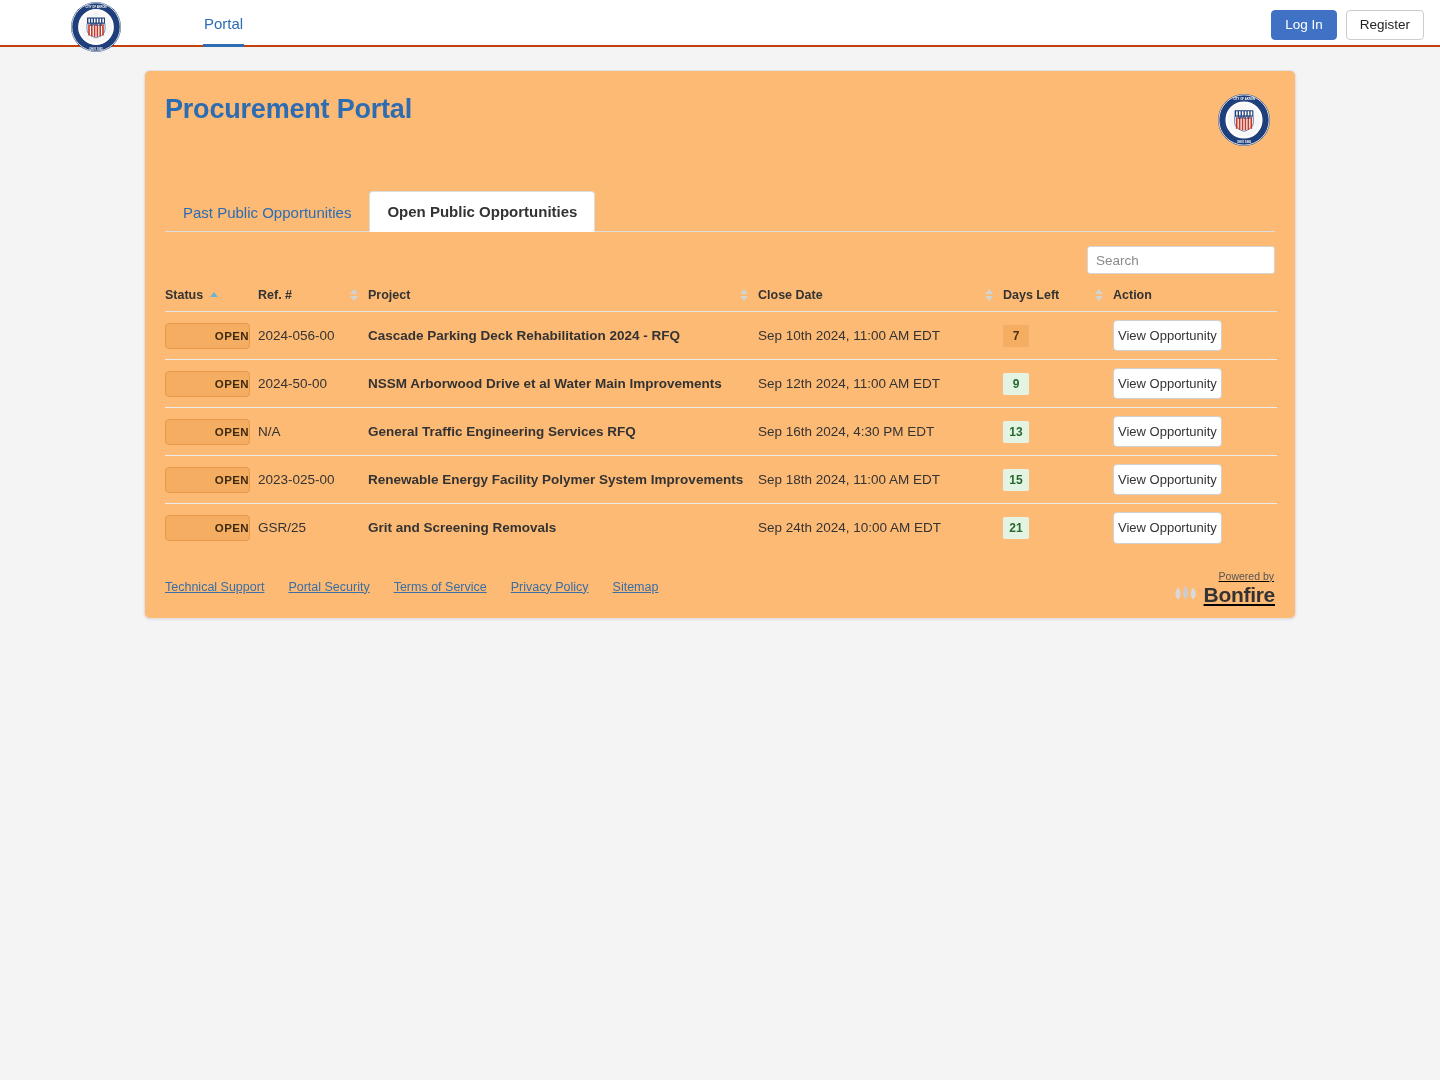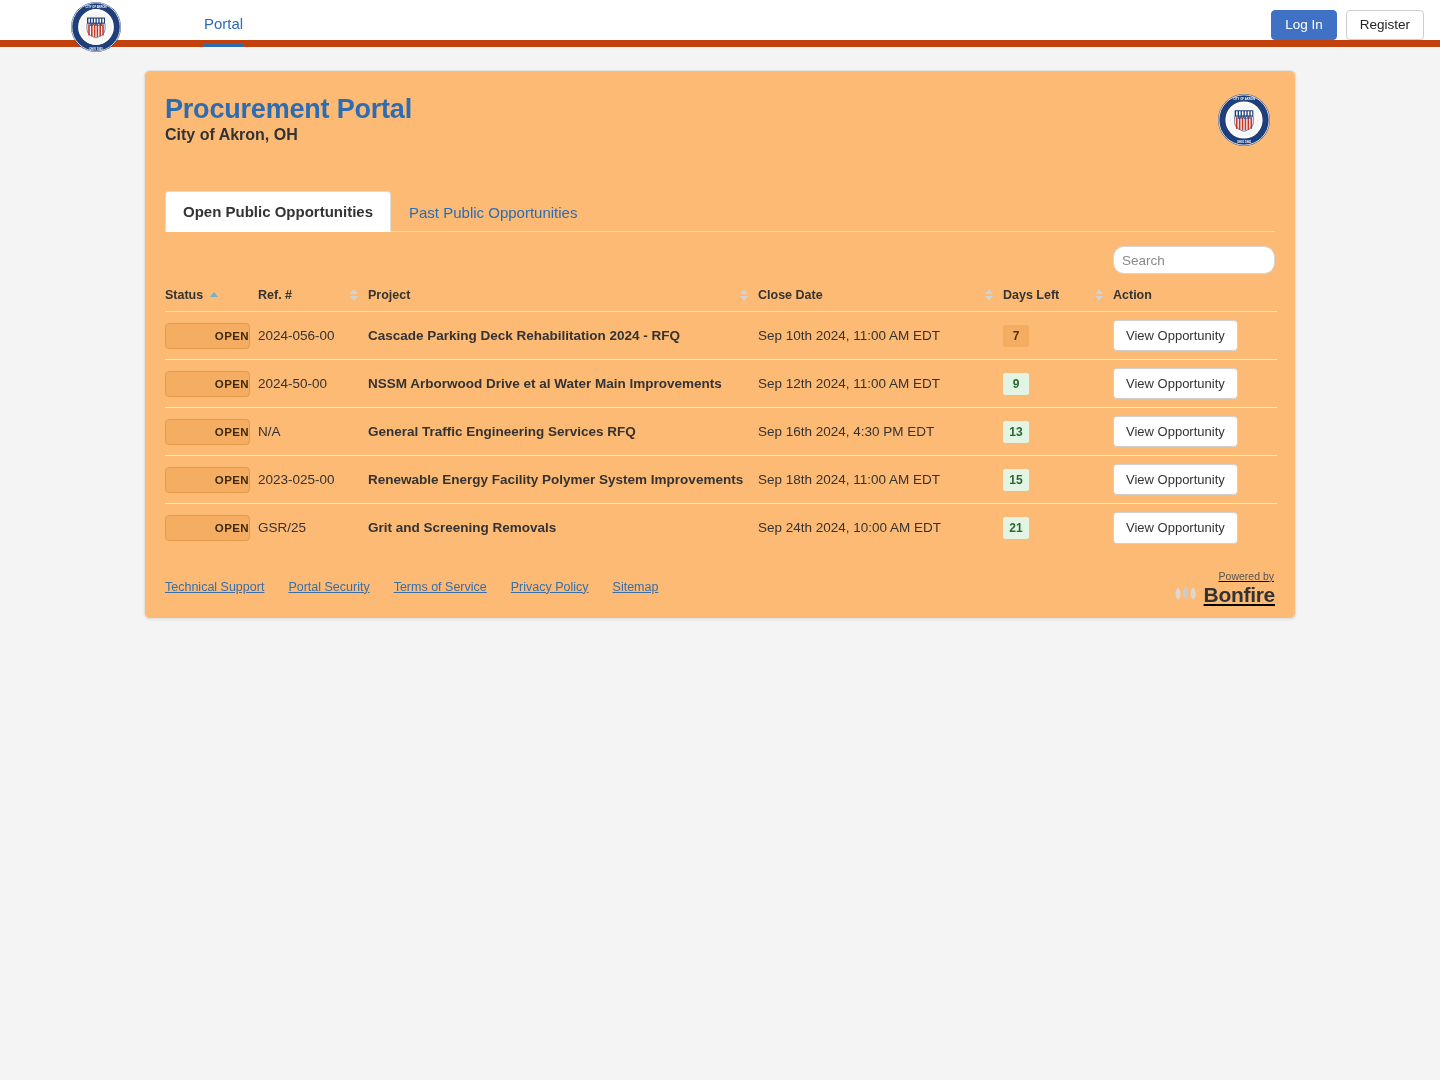--- a/index.html
+++ b/index.html
@@ -9,21 +9,21 @@
     background: #f4f4f4;
     font-family: "Liberation Sans", sans-serif;
     -webkit-font-smoothing: antialiased;
   }
 
   
   .topbar {
     position: relative;
     height: 47px;
     background: #ffffff;
-    border-bottom: 7px solid #c2410c;
+    border-bottom: 2px solid #c2410c;
     display: flex;
     align-items: center;
   }
   .topbar-logo {
     position: absolute;
     left: 70px; top: 1px;
     width: 52px; height: 52px;
   }
   .seal { display: block; }
   .topnav {
@@ -144,24 +144,24 @@
     border-radius: 4px 4px 0 0;
   }
 
   
   .search-row {
     display: flex;
     justify-content: flex-end;
     padding: 14px 0 8px 0;
   }
   .search-input {
-    width: 162px;
+    width: 188px;
     height: 28px;
     border: 1px solid #d6d6d6;
-    border-radius: 11px;
+    border-radius: 3px;
     padding: 4px 8px;
     font-size: 13.5px;
     font-family: inherit;
     color: #333;
     background: #fff;
     outline: none;
   }
   .search-input::placeholder { color: #8a8a8a; }
 
   
@@ -245,21 +245,21 @@
   .days-badge.warn { background: #f5ad62; color: #4a3313; }
   .days-badge.ok   { background: #e3f3e4; color: #27692f; }
 
   .btn-view {
     background: #ffffff;
     border: 1px solid #d0d0d0;
     border-radius: 4px;
     font-size: 13px;
     font-family: inherit;
     color: #333;
-    padding: 7px 12px;
+    padding: 7px 4px;
     cursor: pointer;
     white-space: nowrap;
     line-height: 1.2;
   }
 
   
   .card-footer {
     position: relative;
     display: flex;
     align-items: center;
@@ -347,21 +347,20 @@
   <div class="topbar-actions">
     <button class="btn-login">Log In</button>
     <button class="btn-register">Register</button>
   </div>
 </div>
 
 <div class="card">
 
   <div class="card-head">
     <h1 class="portal-title">Procurement Portal</h1>
-    <div class="portal-sub">City of Akron, OH</div>
 
     <div class="card-logo">
       <svg class="seal" width="54" height="54" viewBox="0 0 52 52" aria-hidden="true">
         <circle cx="26" cy="26" r="25" fill="#1f3f7a"></circle>
         <circle cx="26" cy="26" r="24.2" fill="none" stroke="#ffffff" stroke-width="0.8"></circle>
         <circle cx="26" cy="26" r="18.5" fill="#ffffff"></circle>
         <circle cx="26" cy="26" r="18.5" fill="none" stroke="#1f3f7a" stroke-width="1.2"></circle>
         <circle cx="26" cy="26" r="16" fill="#f7f7f7"></circle>
         <g fill="#1f3f7a">
             <rect x="17" y="16.5" width="18" height="6.2" rx="0.5"></rect>
@@ -388,22 +387,22 @@
         <text x="26" y="24.6" font-family="Liberation Sans, sans-serif" font-size="3.4" font-weight="bold" fill="#1f3f7a" text-anchor="middle">AKRON</text>
         <g fill="#ffffff" font-family="Liberation Sans, sans-serif" font-size="2.7" font-weight="bold">
           <text x="26" y="6.6" text-anchor="middle">CITY OF AKRON</text>
           <text x="26" y="48.6" text-anchor="middle">OHIO 1865</text>
         </g>
       </svg>
     </div>
   </div>
 
   <div class="tabs">
+    <div class="tab">Past Public Opportunities</div>
     <div class="tab active">Open Public Opportunities</div>
-    <div class="tab">Past Public Opportunities</div>
   </div>
 
   <div class="search-row">
     <input class="search-input" type="text" placeholder="Search" style="">
   </div>
 
   <table class="opps">
     <colgroup>
       <col style="width:93px">
       <col style="width:110px">

